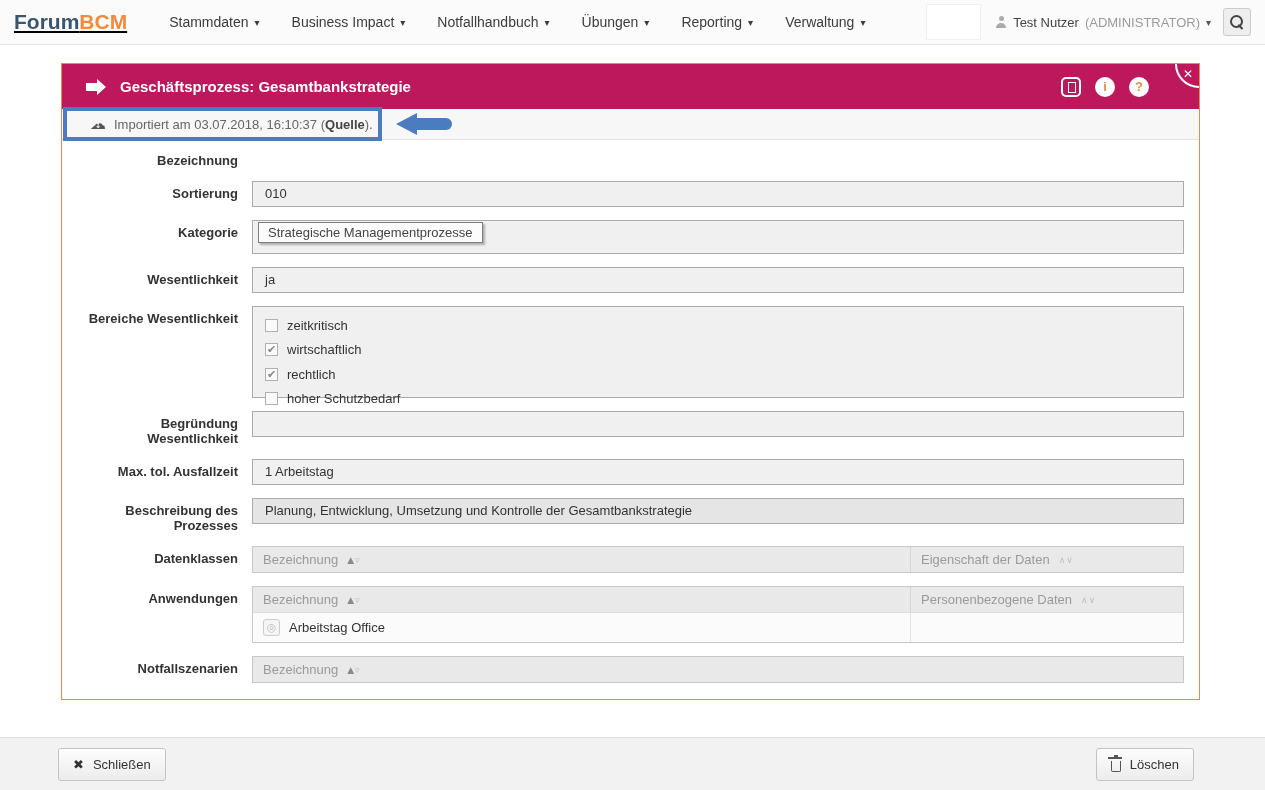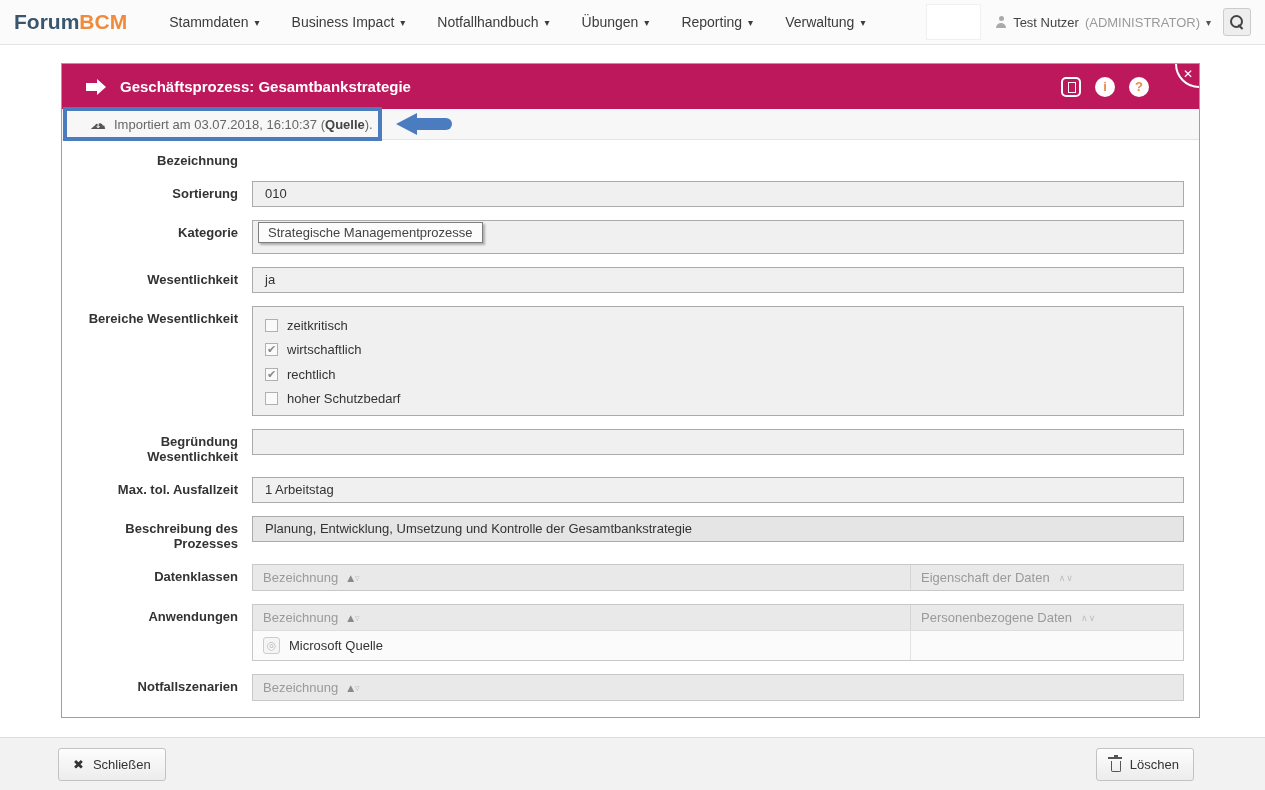--- a/index.html
+++ b/index.html
@@ -7,21 +7,21 @@
   body {
     font-family: "Liberation Sans", sans-serif;
     background:#fff; overflow:hidden; position:relative;
   }
 
   
   .navbar {
     height:45px; background:#fbfbfb; border-bottom:1px solid #e4e4e4;
     display:flex; align-items:center; padding:0 14px;
   }
-  .logo { font-size:21px; font-weight:bold; letter-spacing:0; cursor:pointer; }
+  .logo { font-size:21px; font-weight:bold; letter-spacing:0; cursor:pointer;text-decoration:underline; }
   .logo .p1 { color:#3a566e; }
   .logo .p2 { color:#f08a3c; }
   .nav-items { display:flex; margin-left:42px; gap:32px; }
   .nav-item { font-size:14px; color:#3c3c3c; display:flex; align-items:center; gap:6px; cursor:pointer; }
   .nav-item .caret { font-size:10px; color:#3c3c3c; font-family:"DejaVu Sans",sans-serif; }
   .nav-right { margin-left:auto; display:flex; align-items:center; }
   .nav-placeholder { width:55px; height:36px; background:#ffffff; border:1px solid #f0f0f0; }
   .user-menu { display:flex; align-items:center; gap:6px; margin-left:14px; cursor:pointer; font-size:13px; }
   .user-name { color:#444; }
   .user-role { color:#9a9a9a; }
@@ -91,21 +91,21 @@
     height:26px; line-height:24px; padding:0 12px; background:#f0f0f0;
     border:1px solid #ababab; font-size:13px; color:#333; white-space:nowrap; overflow:hidden;
   }
   .input.bold { font-weight:bold; }
   .input.white { background:#e5e5e5; }
   .chip-holder { height:34px; background:#f0f0f0; border:1px solid #ababab; padding:1px 0 0 5px; }
   .chip {
     display:inline-block; height:21px; line-height:19px; padding:0 9px; font-size:13px; color:#444;
     background:#fcfcfc; border:1px solid #7e7e7e; box-shadow:1.5px 1.5px 2px rgba(0,0,0,0.28); cursor:pointer;
   }
-  .cb-group { background:#f0f0f0; border:1px solid #ababab; padding:6px 12px; height:110px; }
+  .cb-group { background:#f0f0f0; border:1px solid #ababab; padding:6px 12px; height:92px; }
   .cbrow { display:flex; align-items:center; height:24.5px; }
   .cb {
     width:13px; height:13px; min-width:13px; background:#fafafa; border:1px solid #b0b0b0;
     margin-right:9px; position:relative; font-size:11px; line-height:11px; text-align:center;
     color:#8a8a8a; font-family:"DejaVu Sans",sans-serif; cursor:pointer;
   }
   .cblabel { font-size:13px; color:#333; }
 
   
   .tbl { border:1px solid #c8c8c8; }
@@ -315,21 +315,21 @@
               </div>
             <div class="tcell2">
                 <span>Personenbezogene Daten</span>
                 <span class="sort"><span class="a2">∧</span><span class="a2">∨</span></span>
               </div>
           </div>
           <div>
               <div class="tbl-row">
                 <div class="tcell1" style="border-right-color: rgb(226, 226, 226);">
                   <span class="app-icon">◎</span>
-                  <span>Microsoft Quelle</span>
+                  <span>Arbeitstag Office</span>
                 </div>
                 <div class="tcell2"></div>
               </div>
             </div>
         </div>
       </div>
     </div>
 
     <div class="row">
       <div class="row-label">Notfallszenarien</div>

